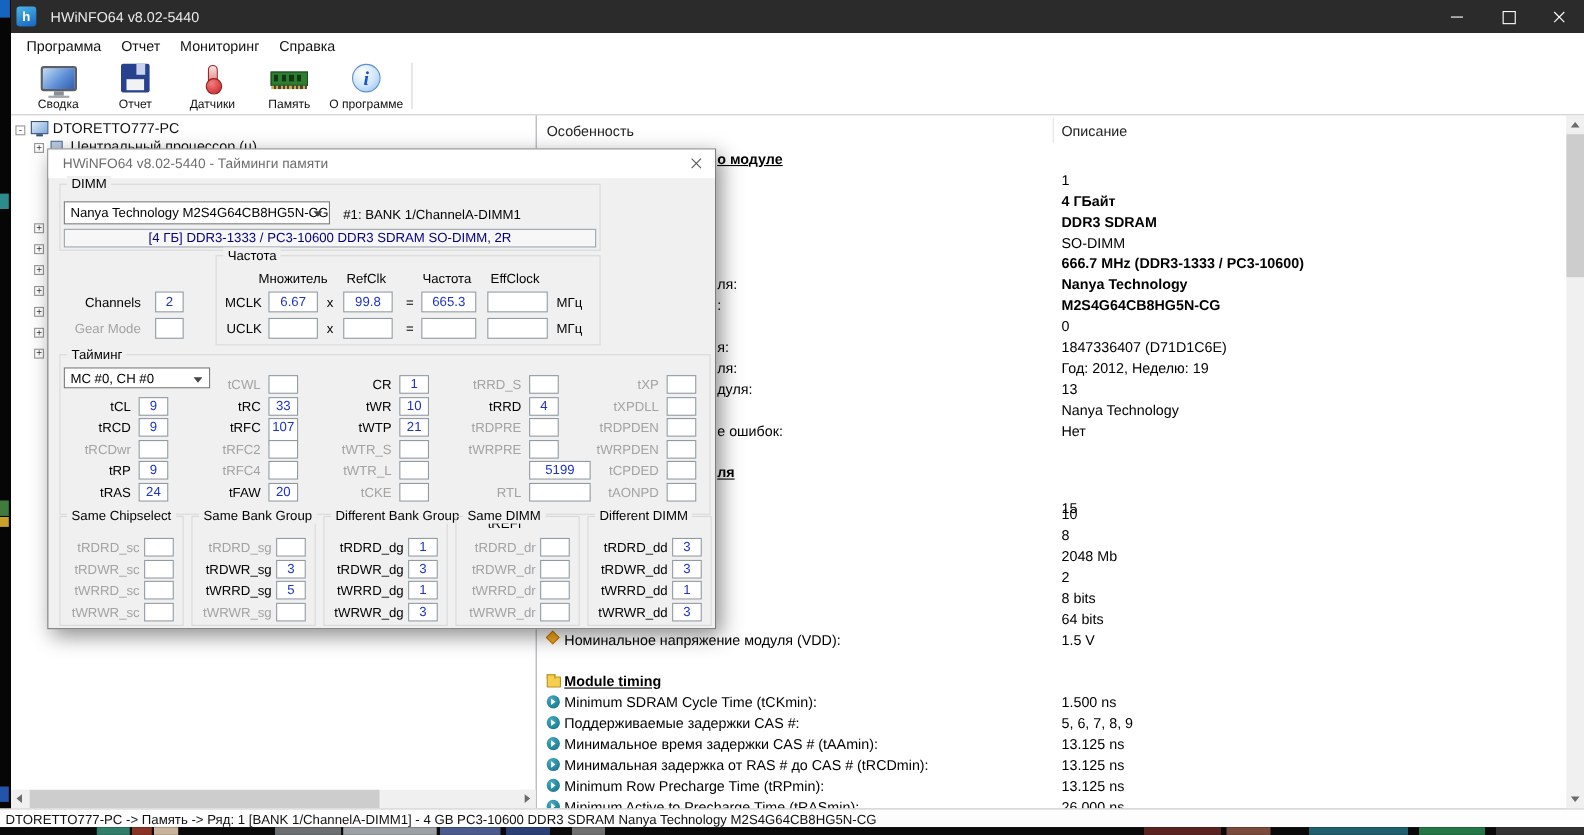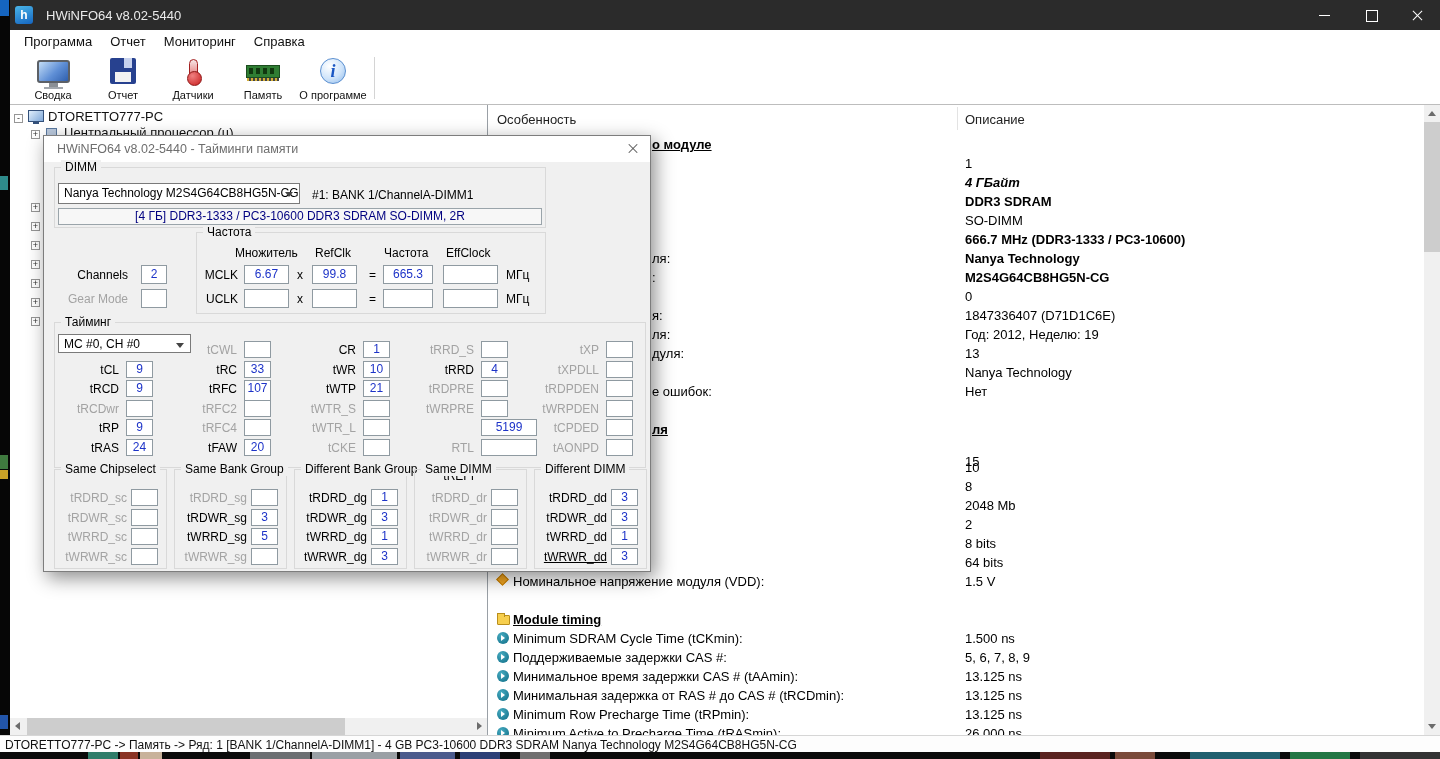--- a/index.html
+++ b/index.html
@@ -210,21 +210,21 @@
       <span class="col-header" style="left:9px;">Особенность</span>
       <span class="col-header" style="left:477px;">Описание</span>
       <div id="col-divider"></div>
       <div id="panel-rows">
           <div style="position: absolute; left: 0px; top: 31px; width: 100%; height: 19px;">
             <div class="cell head" style="left: 164px; top: 1px;">о модуле</div>
           </div>
           <div style="position: absolute; left: 0px; top: 50px; width: 100%; height: 19px;">
             <div class="cell" style="left: 477px; top: 1px;">1</div>
           </div>
-          <div style="position: absolute; left: 0px; top: 69px; width: 100%; height: 19px; font-style: italic;">
+          <div style="position: absolute; left: 0px; top: 69px; width: 100%; height: 19px;">
             <div class="cell b" style="left: 477px; top: 1px;">4 ГБайт</div>
           </div>
           <div style="position: absolute; left: 0px; top: 88px; width: 100%; height: 19px;">
             <div class="cell b" style="left: 477px; top: 1px;">DDR3 SDRAM</div>
           </div>
           <div style="position: absolute; left: 0px; top: 107px; width: 100%; height: 19px;">
             <div class="cell" style="left: 477px; top: 1px;">SO-DIMM</div>
           </div>
           <div style="position: absolute; left: 0px; top: 126px; width: 100%; height: 19px;">
             <div class="cell b" style="left: 477px; top: 1px;">666.7 MHz (DDR3-1333 / PC3-10600)</div>
@@ -511,19 +511,19 @@
           <div class="field" style="position: absolute; left: 76px; top: 78.1px; width: 27px; height: 17px;"></div>
         </div>
         <div class="grp" style="position: absolute; left: 490px; top: 333px; width: 113px; height: 100px;">
           <div class="grp-title">Different DIMM</div>
           <div class="dlbl" style="position: absolute; left: 2px; top: 21px; width: 70px; text-align: right;">tRDRD_dd</div>
           <div class="field" style="position: absolute; left: 76px; top: 19px; width: 27px; height: 17px;">3</div>
           <div class="dlbl" style="position: absolute; left: 2px; top: 40.7px; width: 70px; text-align: right;">tRDWR_dd</div>
           <div class="field" style="position: absolute; left: 76px; top: 38.7px; width: 27px; height: 17px;">3</div>
           <div class="dlbl" style="position: absolute; left: 2px; top: 60.4px; width: 70px; text-align: right;">tWRRD_dd</div>
           <div class="field" style="position: absolute; left: 76px; top: 58.4px; width: 27px; height: 17px;">1</div>
-          <div class="dlbl" style="position: absolute; left: 2px; top: 80.1px; width: 70px; text-align: right; text-decoration: underline;">tWRWR_dd</div>
+          <div class="dlbl" style="position: absolute; left: 2px; top: 80.1px; width: 70px; text-align: right;">tWRWR_dd</div>
           <div class="field" style="position: absolute; left: 76px; top: 78.1px; width: 27px; height: 17px;">3</div>
         </div>
       </div>
   </div>
 
 </div>
 
 </body></html>

